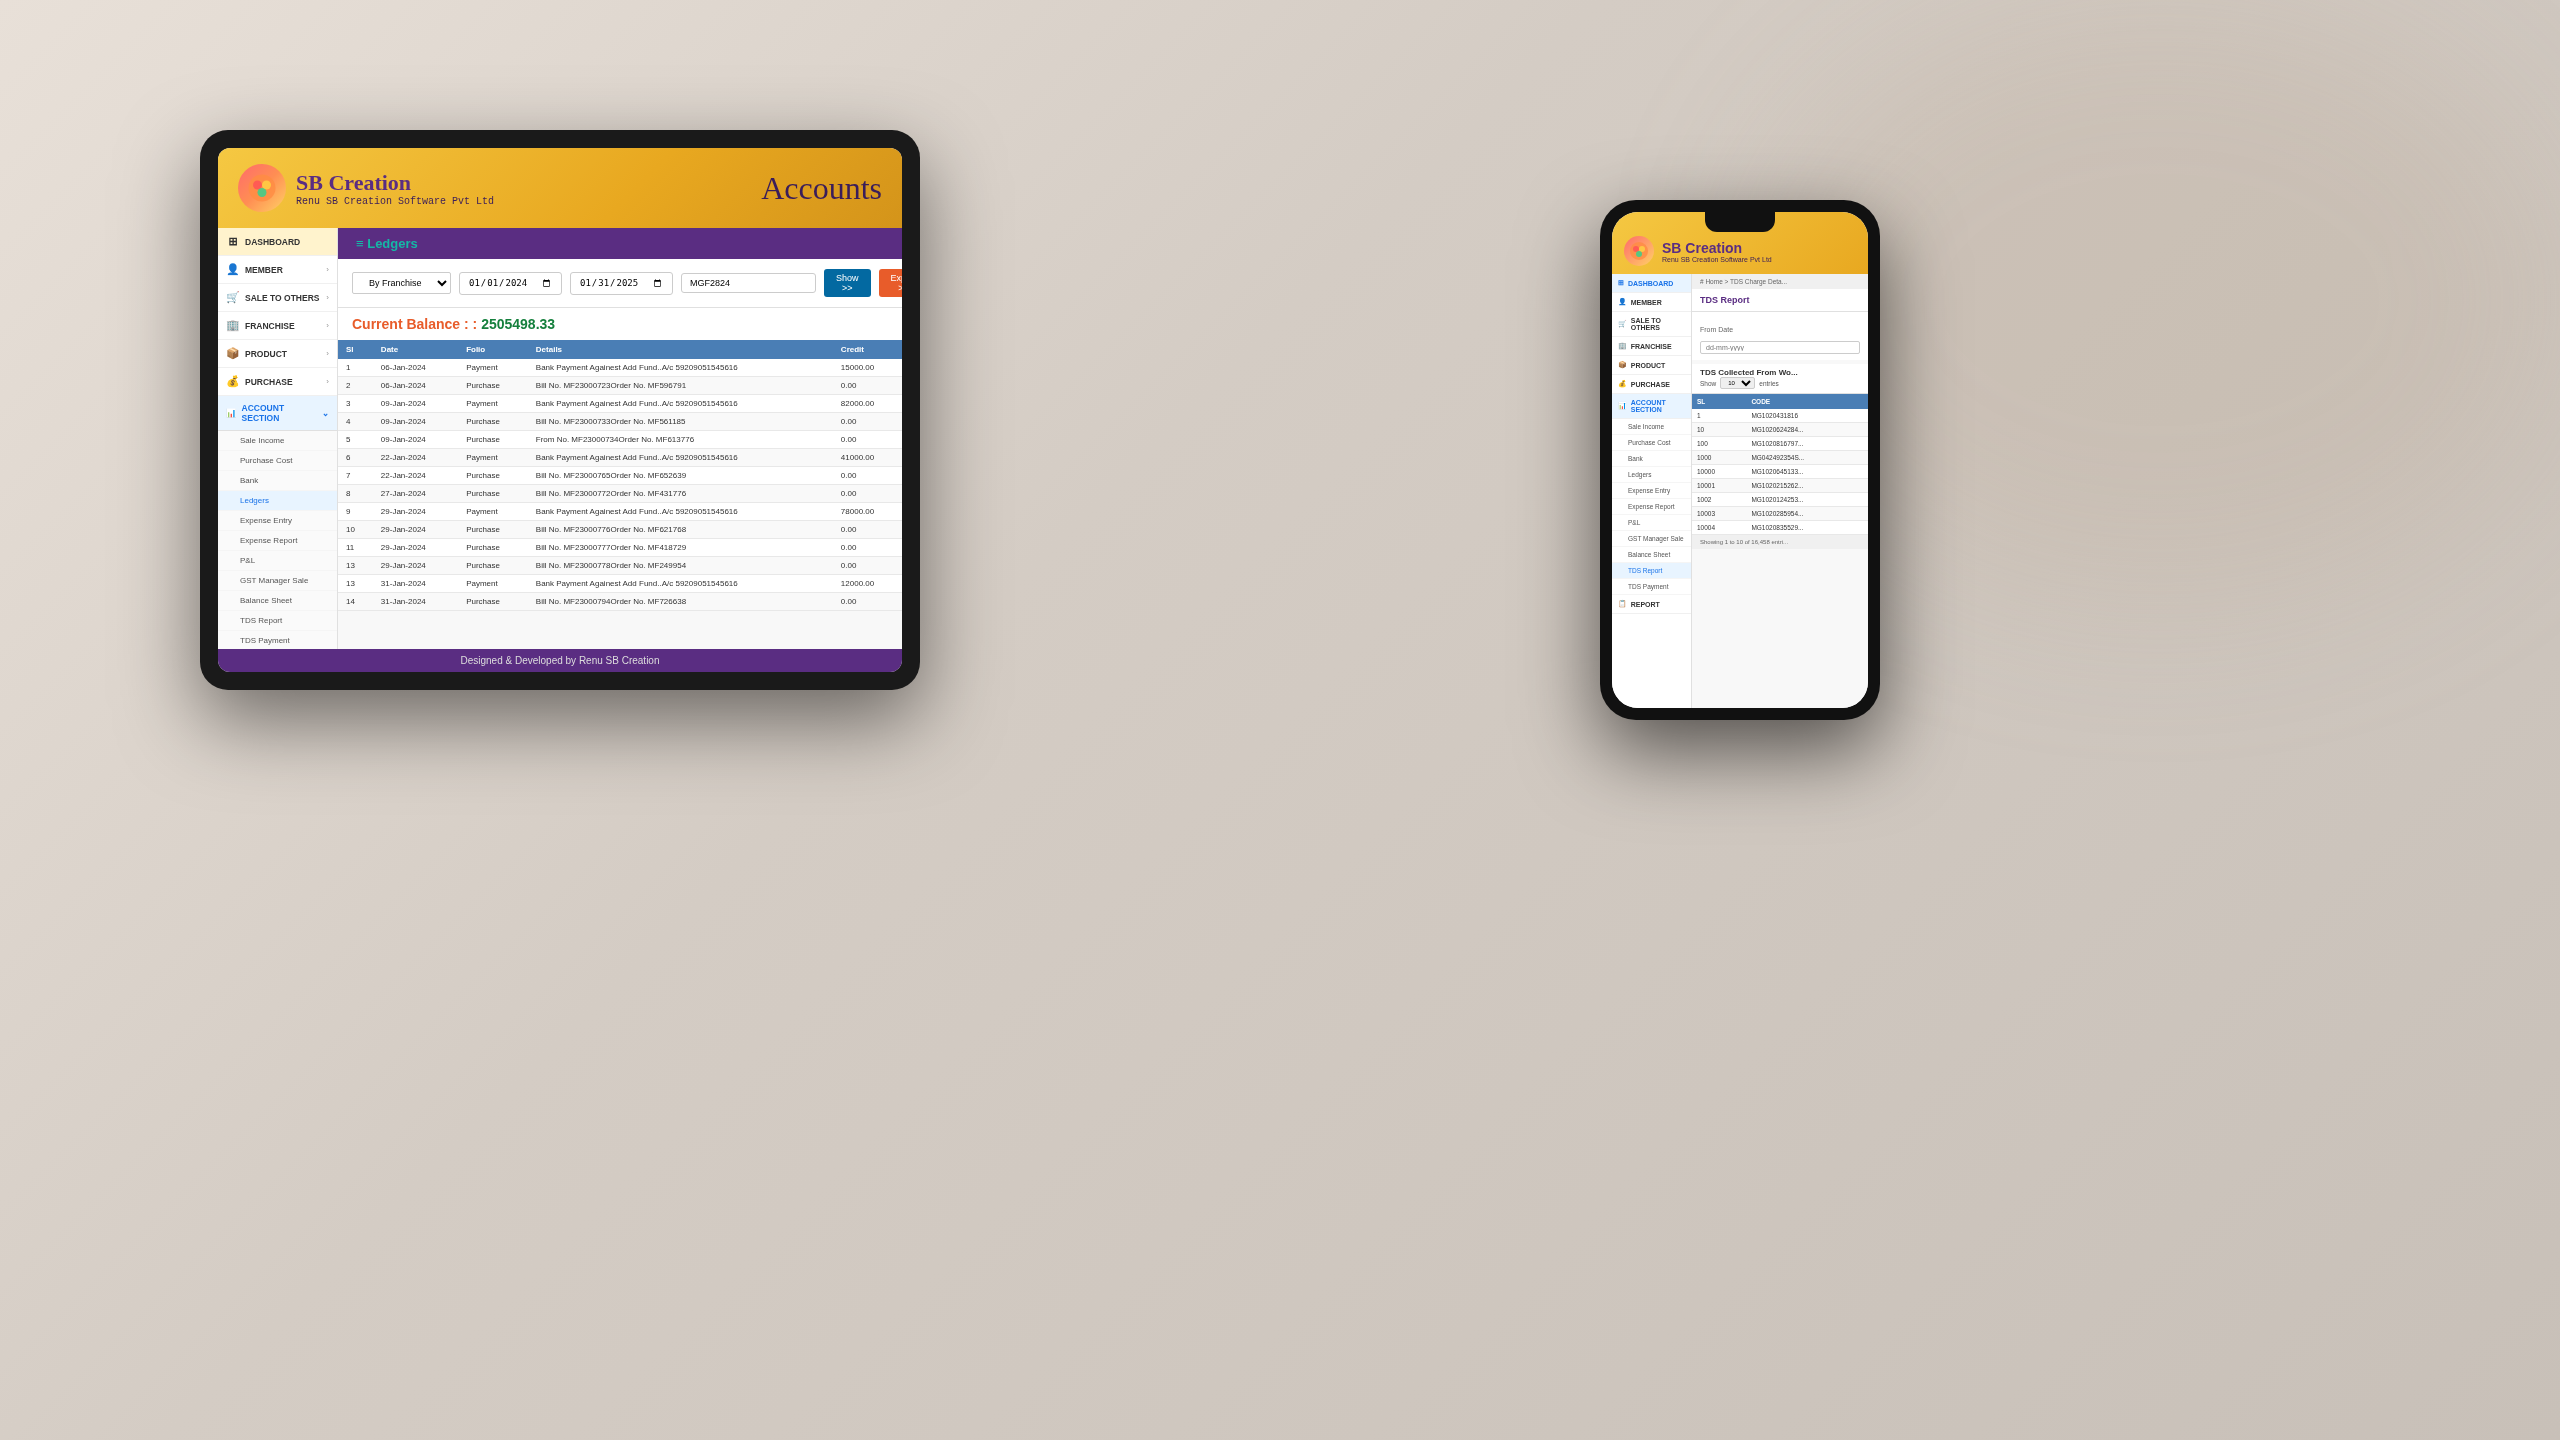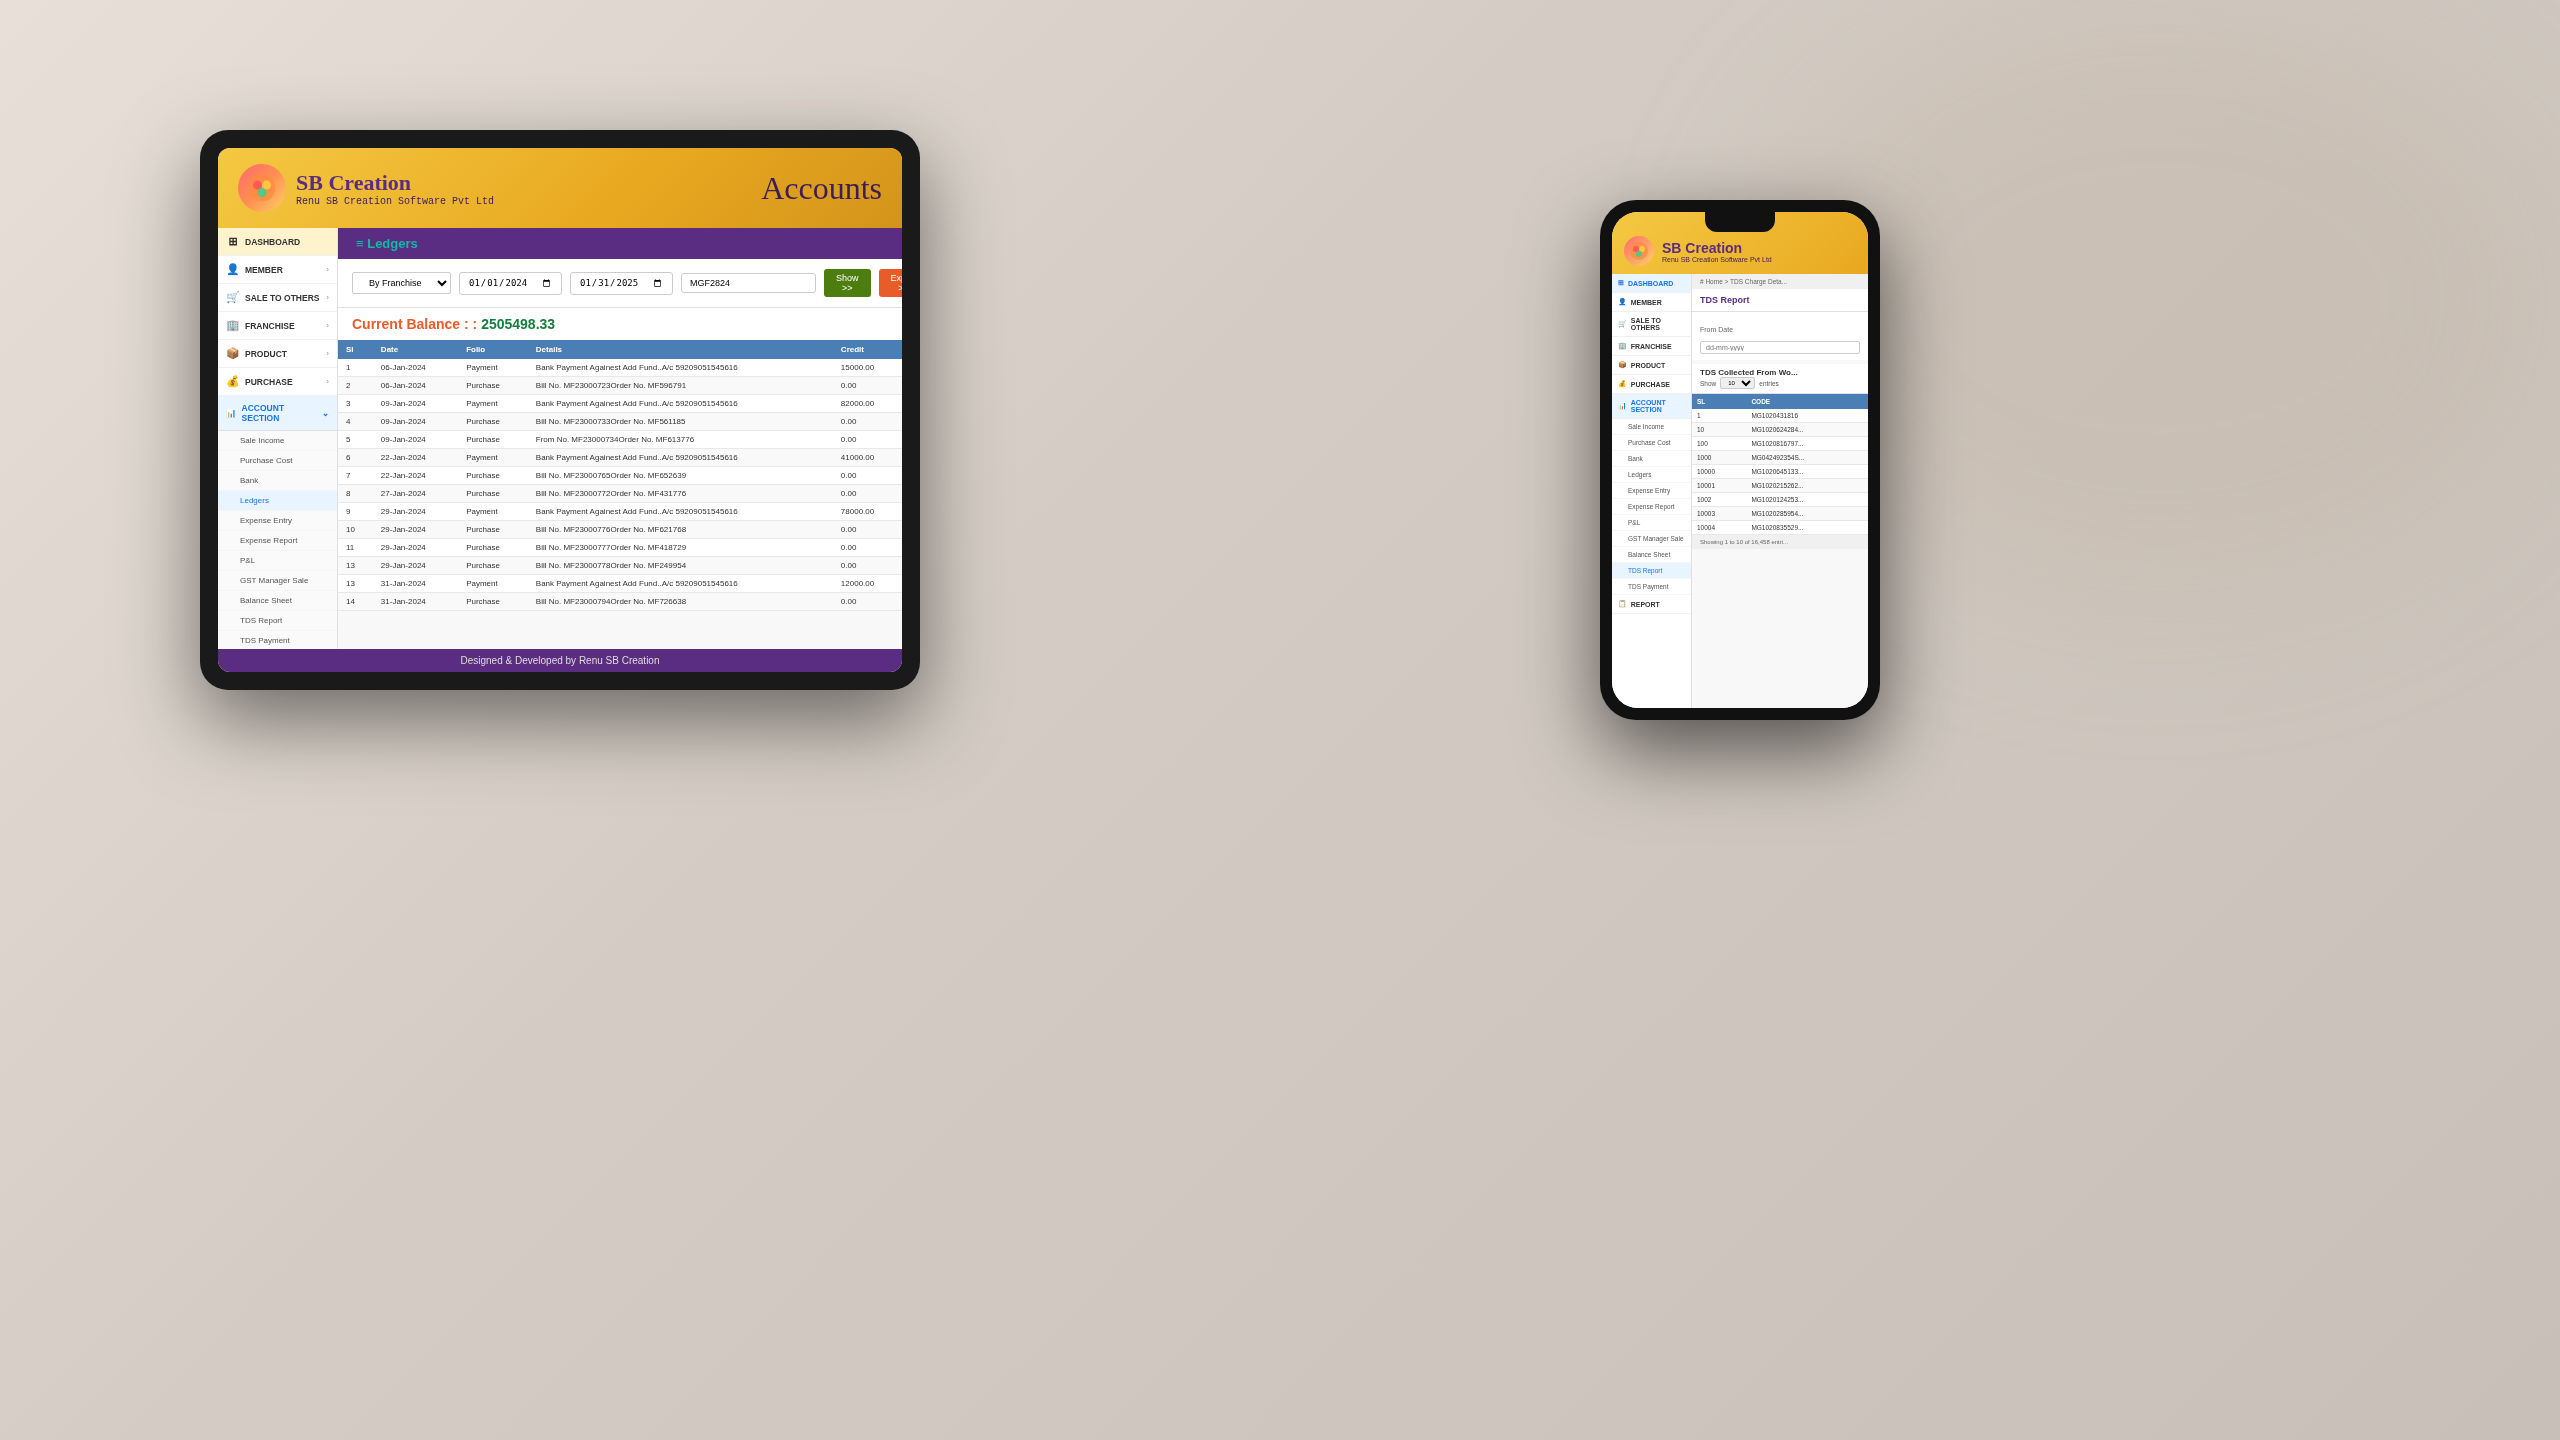--- a/index.html
+++ b/index.html
@@ -228,21 +228,21 @@
     .text-input {
       padding: 4px 8px;
       border: 1px solid #ccc;
       border-radius: 3px;
       font-size: 9px;
       background: white;
     }
 
     .show-btn {
       padding: 4px 12px;
-      background: #4d7c0f;
+      background: #0369a1;
       color: white;
       border: none;
       border-radius: 3px;
       font-size: 9px;
       cursor: pointer;
     }
 
     .export-btn {
       padding: 4px 12px;
       background: #e85c2a;

